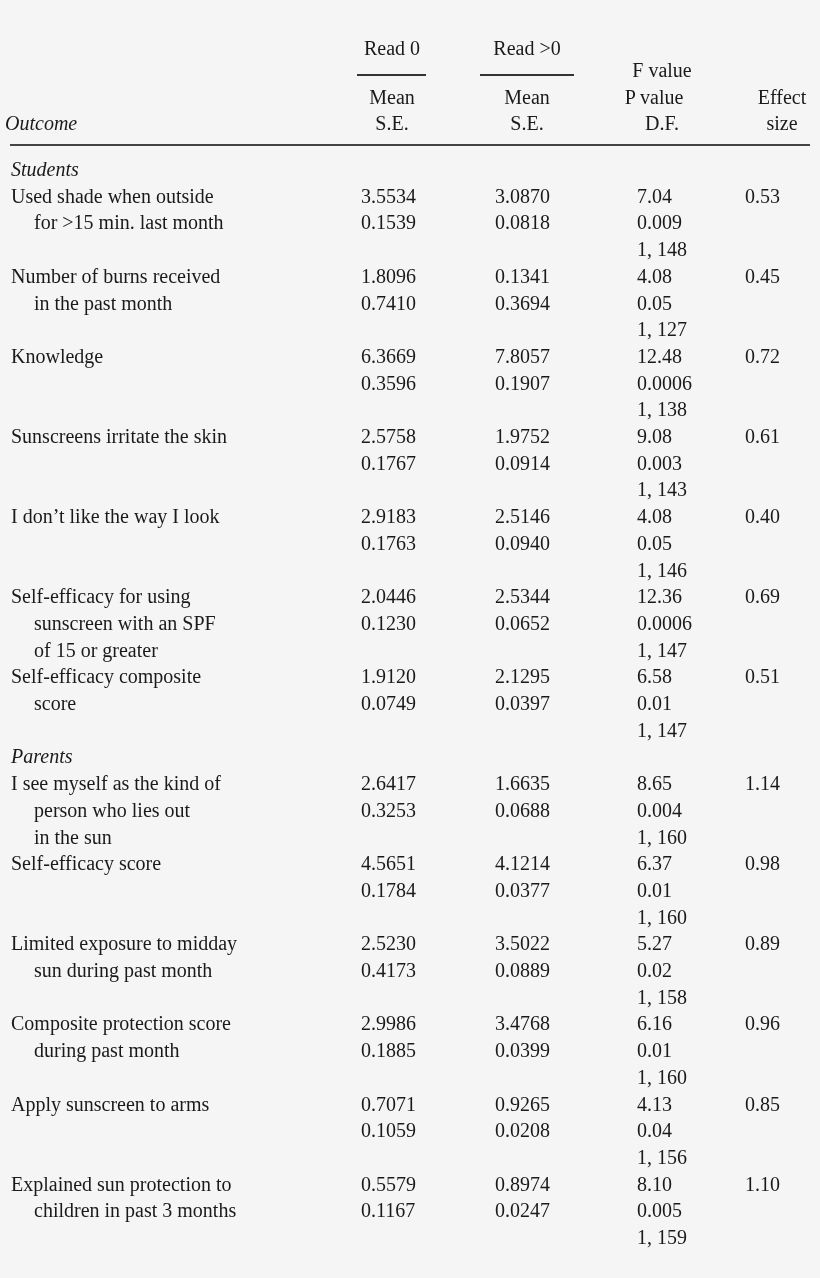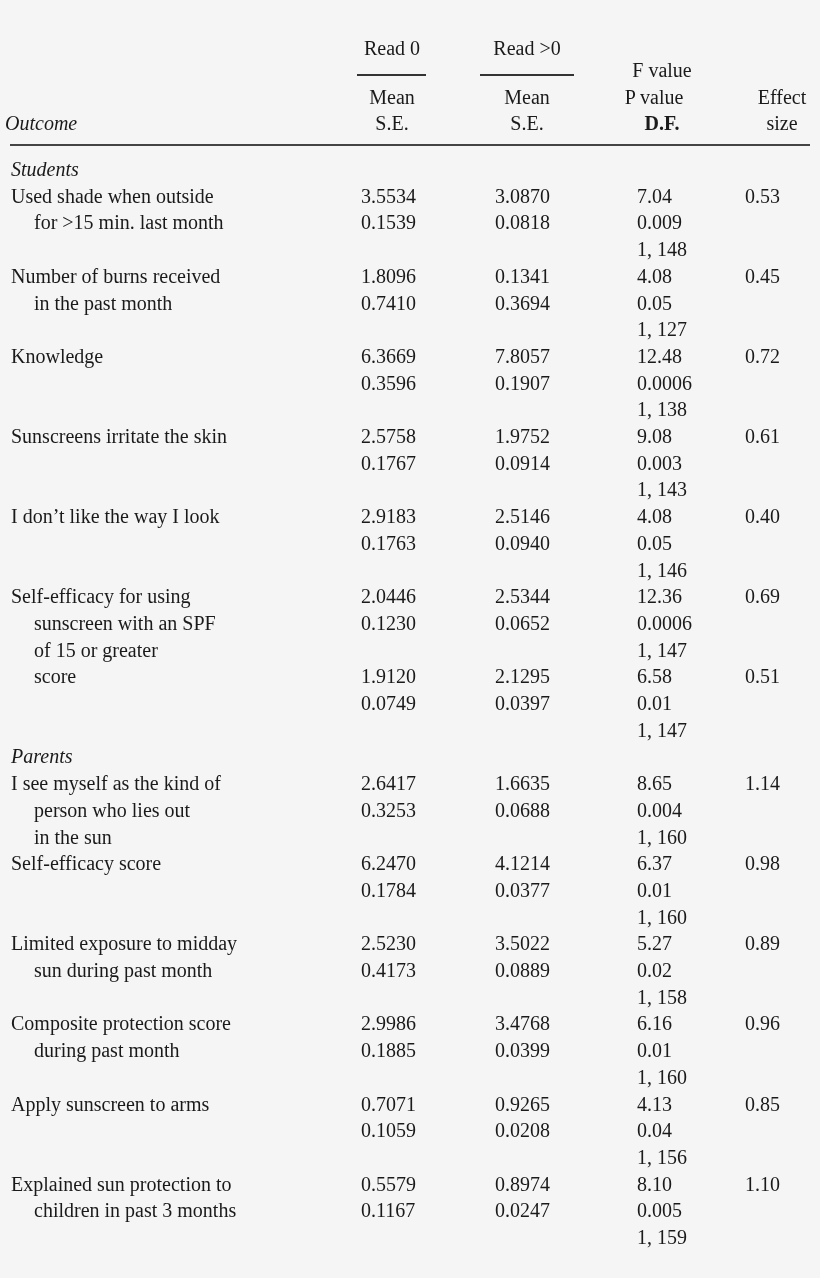--- a/index.html
+++ b/index.html
@@ -36,21 +36,21 @@
   <div class="abs hdr" style="left:356px; top:84px; width:72px;">Mean</div>
   <div class="abs hdr" style="left:356px; top:110px; width:72px;">S.E.</div>
 
   <div class="abs hdr" style="left:478px; top:35px; width:98px;">Read &gt;0</div>
   <div class="rule" style="left:480px; top:74px; width:94px;"></div>
   <div class="abs hdr" style="left:478px; top:84px; width:98px;">Mean</div>
   <div class="abs hdr" style="left:478px; top:110px; width:98px;">S.E.</div>
 
   <div class="abs hdr" style="left:612px; top:57px; width:100px;">F value</div>
   <div class="abs hdr" style="left:604px; top:84px; width:100px;">P value</div>
-  <div class="abs hdr" style="left:612px; top:110px; width:100px;font-weight:bold;">D.F.</div>
+  <div class="abs hdr" style="left:612px; top:110px; width:100px;">D.F.</div>
 
   <div class="abs hdr" style="left:748px; top:84px; width:68px;">Effect</div>
   <div class="abs hdr" style="left:748px; top:110px; width:68px;">size</div>
 
   <div class="abs" style="left:5px; top:110px;font-style:italic;">Outcome</div>
   <div class="rule thick" style="left:10px; top:144px; width:800px;"></div>
 </div>
 
 <div id="table-body">
     <div class="abs section" style="left: 11px; top: 156px;">Students</div>
@@ -179,20 +179,21 @@
         <span class="line">12.36</span>
         <span class="line">0.0006</span>
         <span class="line">1, 147</span>
       </div>
       <div class="cell c-effect">
         <span class="line">0.69</span>
       </div>
     </div>
     <div class="row" style="top: 663.3px;">
       <div class="cell outcome">
+        <span class="line">Self-efficacy composite</span>
         <span class="line indent">score</span>
       </div>
       <div class="cell c-read0">
         <span class="line">1.9120</span>
         <span class="line">0.0749</span>
       </div>
       <div class="cell c-readgt">
         <span class="line">2.1295</span>
         <span class="line">0.0397</span>
       </div>
@@ -227,21 +228,21 @@
       </div>
       <div class="cell c-effect">
         <span class="line">1.14</span>
       </div>
     </div>
     <div class="row" style="top: 850.2px;">
       <div class="cell outcome">
         <span class="line">Self-efficacy score</span>
       </div>
       <div class="cell c-read0">
-        <span class="line">6.2470</span>
+        <span class="line">4.5651</span>
         <span class="line">0.1784</span>
       </div>
       <div class="cell c-readgt">
         <span class="line">4.1214</span>
         <span class="line">0.0377</span>
       </div>
       <div class="cell c-stats">
         <span class="line">6.37</span>
         <span class="line">0.01</span>
         <span class="line">1, 160</span>

